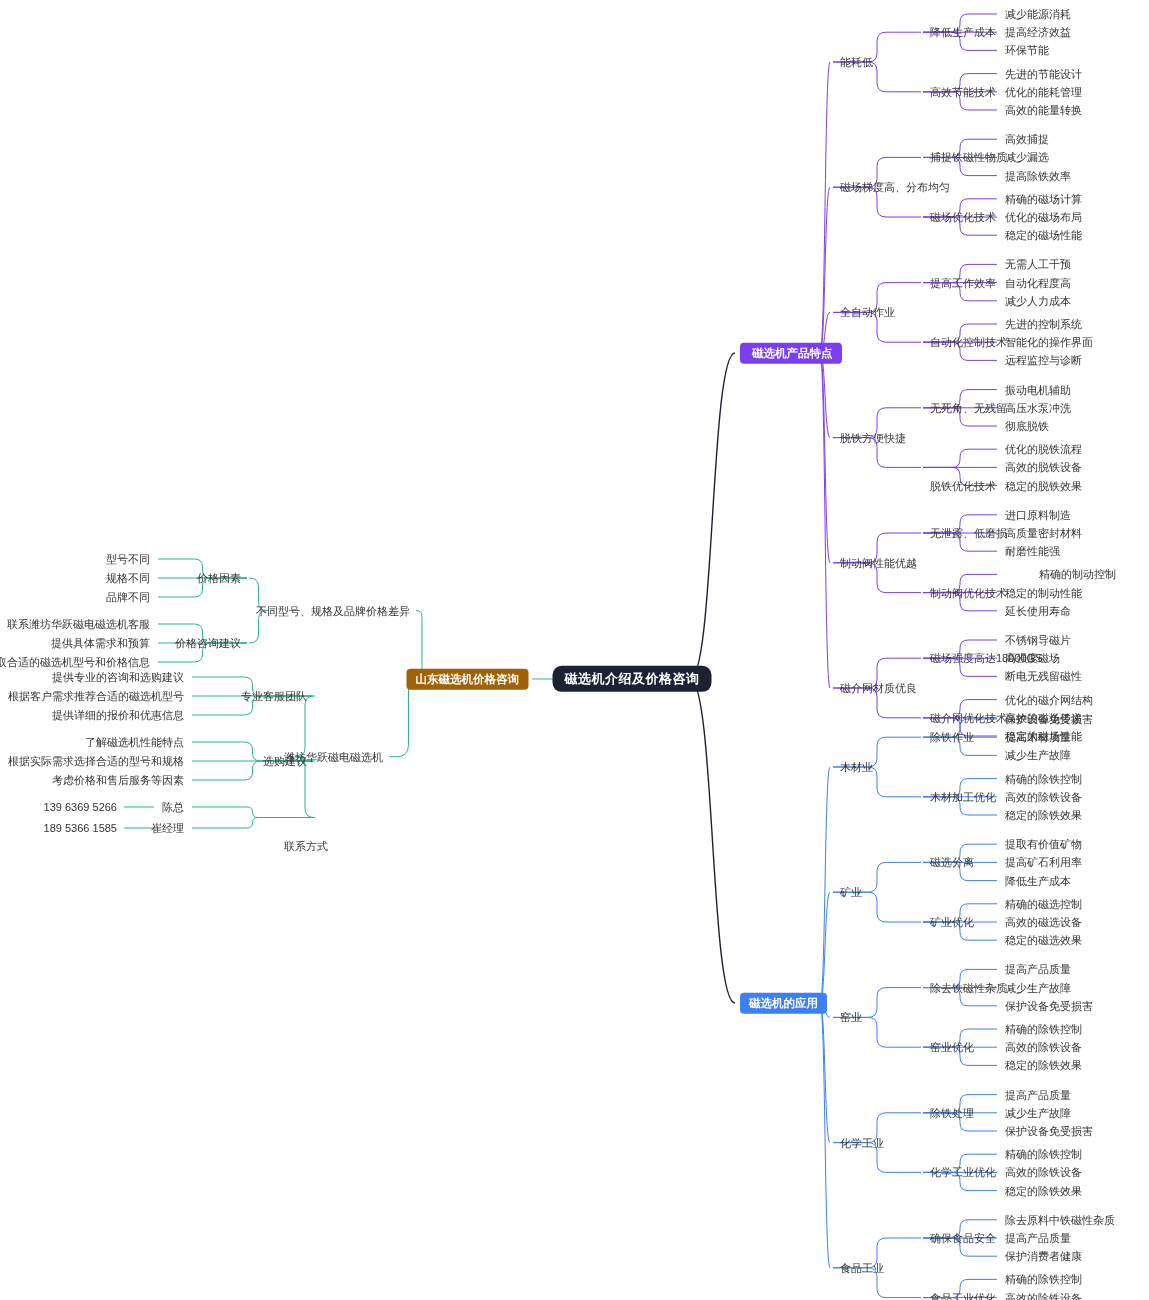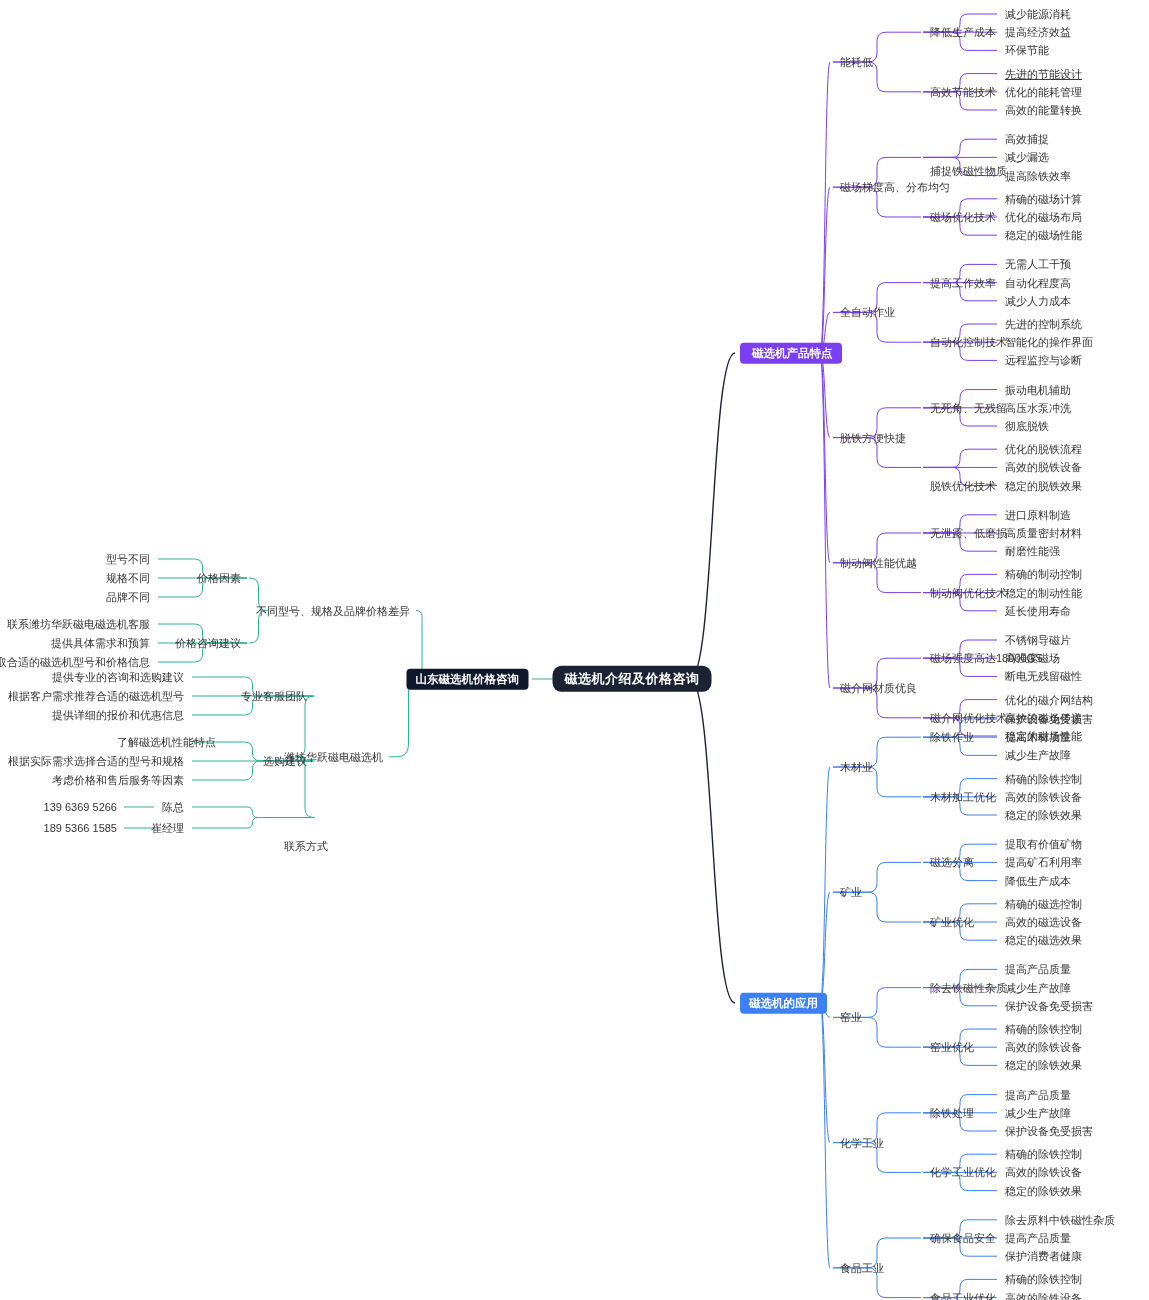--- a/index.html
+++ b/index.html
@@ -188,29 +188,29 @@
       <path d="M428,679 L420.5,679 Q408.5,679 408.5,691 L408.5,744.75 Q408.5,756.75 396.5,756.75 L389,756.75" fill="none" stroke="#2bb396" stroke-width="1"></path>
       <path d="M575,679 L532,679" fill="none" stroke="#2bb396" stroke-width="1"></path>
     </svg>
   <div id="node-layer">
       <div class="node main right purple" style="left: 740px; top: 353px; background: rgb(123, 63, 242);">磁选机产品特点</div>
       <div class="node main right blue" style="left: 740px; top: 1003px; background: rgb(61, 127, 245);">磁选机的应用</div>
       <div class="node leaf right" style="left: 1003px; top: 14px;">减少能源消耗</div>
       <div class="node leaf right" style="left: 1003px; top: 32.2px;">提高经济效益</div>
       <div class="node leaf right" style="left: 1003px; top: 50.4px;">环保节能</div>
       <div class="node sub right" style="left: 928px; top: 32.2px;">降低生产成本</div>
-      <div class="node leaf right" style="left: 1003px; top: 73.6px; text-decoration: underline;">先进的节能设计</div>
+      <div class="node leaf right" style="left: 1003px; top: 73.6px;">先进的节能设计</div>
       <div class="node leaf right" style="left: 1003px; top: 91.8px;">优化的能耗管理</div>
       <div class="node leaf right" style="left: 1003px; top: 110px;">高效的能量转换</div>
       <div class="node sub right" style="left: 928px; top: 91.8px;">高效节能技术</div>
       <div class="node branch right" style="left: 838px; top: 62px;">能耗低</div>
       <div class="node leaf right" style="left: 1003px; top: 139.2px;">高效捕捉</div>
       <div class="node leaf right" style="left: 1003px; top: 157.4px;">减少漏选</div>
       <div class="node leaf right" style="left: 1003px; top: 175.6px;">提高除铁效率</div>
-      <div class="node sub right" style="left: 928px; top: 157.4px; margin-top: 14px;">捕捉铁磁性物质</div>
+      <div class="node sub right" style="left: 928px; top: 157.4px;">捕捉铁磁性物质</div>
       <div class="node leaf right" style="left: 1003px; top: 198.8px;">精确的磁场计算</div>
       <div class="node leaf right" style="left: 1003px; top: 217px;">优化的磁场布局</div>
       <div class="node leaf right" style="left: 1003px; top: 235.2px;">稳定的磁场性能</div>
       <div class="node sub right" style="left: 928px; top: 217px;">磁场优化技术</div>
       <div class="node branch right" style="left: 838px; top: 187.2px;">磁场梯度高、分布均匀</div>
       <div class="node leaf right" style="left: 1003px; top: 264.4px;">无需人工干预</div>
       <div class="node leaf right" style="left: 1003px; top: 282.6px;">自动化程度高</div>
       <div class="node leaf right" style="left: 1003px; top: 300.8px;">减少人力成本</div>
       <div class="node sub right" style="left: 928px; top: 282.6px;">提高工作效率</div>
       <div class="node leaf right" style="left: 1003px; top: 324px;">先进的控制系统</div>
@@ -224,21 +224,21 @@
       <div class="node sub right" style="left: 928px; top: 407.8px;">无死角、无残留</div>
       <div class="node leaf right" style="left: 1003px; top: 449.2px;">优化的脱铁流程</div>
       <div class="node leaf right" style="left: 1003px; top: 467.4px;">高效的脱铁设备</div>
       <div class="node leaf right" style="left: 1003px; top: 485.6px;">稳定的脱铁效果</div>
       <div class="node sub right" style="left: 928px; top: 486px;">脱铁优化技术</div>
       <div class="node branch right" style="left: 838px; top: 437.6px;">脱铁方便快捷</div>
       <div class="node leaf right" style="left: 1003px; top: 514.8px;">进口原料制造</div>
       <div class="node leaf right" style="left: 1003px; top: 533px;">高质量密封材料</div>
       <div class="node leaf right" style="left: 1003px; top: 551.2px;">耐磨性能强</div>
       <div class="node sub right" style="left: 928px; top: 533px;">无泄露、低磨损</div>
-      <div class="node leaf right" style="left: 1003px; top: 574.4px; text-align: center;">精确的制动控制</div>
+      <div class="node leaf right" style="left: 1037px; top: 574.4px; text-align: center;">精确的制动控制</div>
       <div class="node leaf right" style="left: 1003px; top: 592.6px;">稳定的制动性能</div>
       <div class="node leaf right" style="left: 1003px; top: 610.8px;">延长使用寿命</div>
       <div class="node sub right" style="left: 928px; top: 592.6px;">制动阀优化技术</div>
       <div class="node branch right" style="left: 838px; top: 562.8px;">制动阀性能优越</div>
       <div class="node leaf right" style="left: 1003px; top: 640px;">不锈钢导磁片</div>
       <div class="node leaf right" style="left: 1003px; top: 658.2px;">高强度磁场</div>
       <div class="node leaf right" style="left: 1003px; top: 676.4px;">断电无残留磁性</div>
       <div class="node sub right" style="left: 928px; top: 658.2px;">磁场强度高达18000GS</div>
       <div class="node leaf right" style="left: 1003px; top: 699.6px;">优化的磁介网结构</div>
       <div class="node leaf right" style="left: 1003px; top: 717.8px;">高效的磁场传递</div>
@@ -283,35 +283,35 @@
       <div class="node branch right" style="left: 838px; top: 1142.6px;">化学工业</div>
       <div class="node leaf right" style="left: 1003px; top: 1219.8px;">除去原料中铁磁性杂质</div>
       <div class="node leaf right" style="left: 1003px; top: 1238px;">提高产品质量</div>
       <div class="node leaf right" style="left: 1003px; top: 1256.2px;">保护消费者健康</div>
       <div class="node sub right" style="left: 928px; top: 1238px;">确保食品安全</div>
       <div class="node leaf right" style="left: 1003px; top: 1279.4px;">精确的除铁控制</div>
       <div class="node leaf right" style="left: 1003px; top: 1297.6px;">高效的除铁设备</div>
       <div class="node sub right" style="left: 928px; top: 1297.6px;">食品工业优化</div>
       <div class="node branch right" style="left: 838px; top: 1267.8px;">食品工业</div>
       <div class="node root center" style="left: 632px; top: 679px;">磁选机介绍及价格咨询</div>
-      <div class="node main left teal" style="left: 528px; top: 679px; background: #0f172a;">山东磁选机价格咨询</div>
+      <div class="node main left teal" style="left: 528px; top: 679px; background: #a16207;">山东磁选机价格咨询</div>
       <div class="node leaf left" style="left: 152px; top: 559px;">型号不同</div>
       <div class="node leaf left" style="left: 152px; top: 578px;">规格不同</div>
       <div class="node leaf left" style="left: 152px; top: 597px;">品牌不同</div>
       <div class="node sub left" style="left: 243px; top: 578px;">价格因素</div>
       <div class="node leaf left" style="left: 152px; top: 624px;">联系潍坊华跃磁电磁选机客服</div>
       <div class="node leaf left" style="left: 152px; top: 643px;">提供具体需求和预算</div>
       <div class="node leaf left" style="left: 152px; top: 662px;">获取合适的磁选机型号和价格信息</div>
       <div class="node sub left" style="left: 243px; top: 643px;">价格咨询建议</div>
       <div class="node branch left" style="left: 412px; top: 610.5px;">不同型号、规格及品牌价格差异</div>
       <div class="node leaf left" style="left: 186px; top: 677px;">提供专业的咨询和选购建议</div>
       <div class="node leaf left" style="left: 186px; top: 696px;">根据客户需求推荐合适的磁选机型号</div>
       <div class="node leaf left" style="left: 186px; top: 715px;">提供详细的报价和优惠信息</div>
       <div class="node sub left" style="left: 309px; top: 696px;">专业客服团队</div>
-      <div class="node leaf left" style="left: 186px; top: 742px; margin-left: 32px;">了解磁选机性能特点</div>
+      <div class="node leaf left" style="left: 186px; top: 742px;">了解磁选机性能特点</div>
       <div class="node leaf left" style="left: 186px; top: 761px;">根据实际需求选择合适的型号和规格</div>
       <div class="node leaf left" style="left: 186px; top: 780px;">考虑价格和售后服务等因素</div>
       <div class="node sub left" style="left: 309px; top: 761px;">选购建议</div>
       <div class="node leaf left" style="left: 186px; top: 807px;">陈总</div>
       <div class="node leaf left" style="left: 119px; top: 807px;">139 6369 5266</div>
       <div class="node leaf left" style="left: 186px; top: 828px;">崔经理</div>
       <div class="node leaf left" style="left: 119px; top: 828px;">189 5366 1585</div>
       <div class="node sub left" style="left: 309px; top: 846px; margin-left: 21px;">联系方式</div>
       <div class="node branch left" style="left: 385px; top: 756.75px;">潍坊华跃磁电磁选机</div>
     </div>

